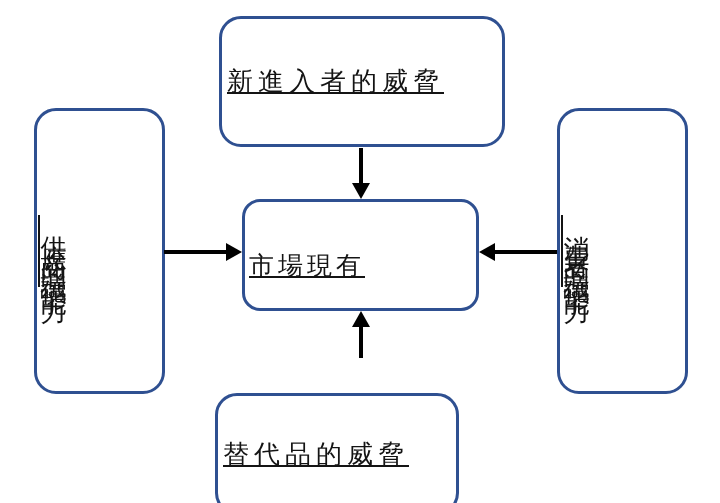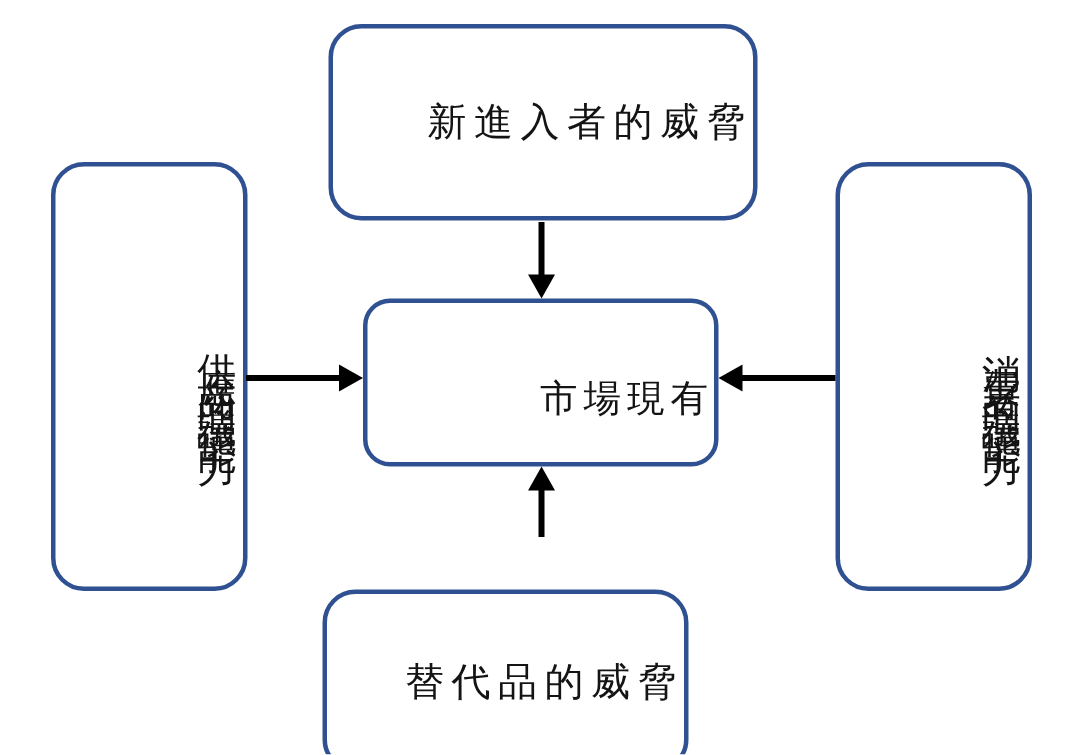--- a/index.html
+++ b/index.html
@@ -20,21 +20,22 @@
     color: var(--text);
     overflow: hidden;
   }
   .box {
     position: absolute;
     background: var(--box-fill);
     border: 3px solid var(--box-border);
     border-radius: 22px;
     display: flex;
     align-items: center;
-    justify-content: flex-end;
+    justify-content: flex-start;
+    text-decoration: underline;
   }
   .box-label {
     font-size: 26px;
     letter-spacing: 5px;
     text-indent: 5px;
     white-space: nowrap;
   }
   .box-top    { left: 219px; top: 16px;  width: 286px; height: 131px; }
   .box-bottom { left: 215px; top: 357px; width: 244px; height: 122px; margin-top: 36px; }
   .box-left   { left: 34px;  top: 108px; width: 131px; height: 286px; }

